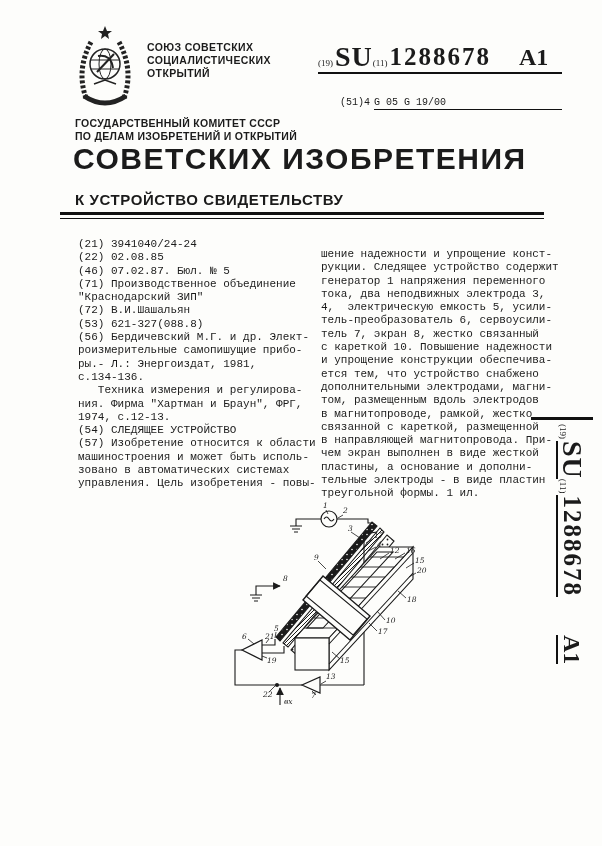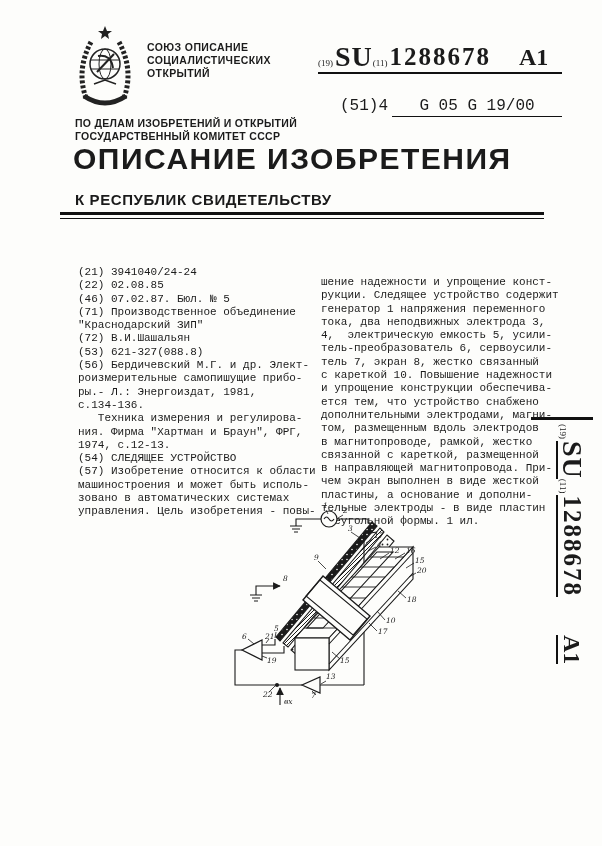--- a/index.html
+++ b/index.html
@@ -15,25 +15,25 @@
   .doc-subtitle{left:75px;top:191px;font-size:15px;font-weight:700;letter-spacing:.6px;}
   .rule-double{left:60px;top:212px;width:484px;height:3px;border-top:3px solid #111;border-bottom:1px solid #111;}
   .corner-mark{left:531px;top:417px;width:62px;height:3px;background:#111;}
 
   .su-header{left:318px;top:44px;width:244px;font-family:"Liberation Serif",serif;}
   .su-line{display:flex;align-items:flex-end;border-bottom:2px solid #111;padding-bottom:2px;}
   .code-small{font-size:9px;font-weight:400;padding:0 2px 2px 0;}
   .su-big{font-size:28px;font-weight:700;letter-spacing:1px;line-height:26px;}
   .pub-num{font-size:25px;font-weight:700;letter-spacing:2px;line-height:26px;}
   .kind{font-size:24px;font-weight:700;margin-left:28px;line-height:26px;}
-  .ipc-line{left:340px;top:97px;width:222px;display:flex;font-family:"Liberation Mono",monospace;font-size:16px;text-align:center;}
+  .ipc-line{left:340px;top:97px;width:222px;display:flex;font-family:"Liberation Mono",monospace;font-size:10px;}
   .ipc-label{padding-right:4px;}
   .ipc-code{border-bottom:1.5px solid #111;flex:1;padding-bottom:1px;}
 
-  .col{font-family:"Liberation Mono",monospace;font-size:11px;line-height:13.3px;white-space:pre;letter-spacing:0;margin-top:28px;}
+  .col{font-family:"Liberation Mono",monospace;font-size:11px;line-height:13.3px;white-space:pre;letter-spacing:0;}
   .col-left{left:78px;top:238px;width:244px;}
   .col-right{left:321px;top:248px;width:238px;}
 
   .side-header{
     left:596px;top:424px;width:282px;height:40px;
     transform:rotate(90deg);transform-origin:0 0;
     font-family:"Liberation Serif",serif;display:flex;align-items:flex-end;
   }
   .side-header .seg{border-bottom:2px solid #111;padding-bottom:1px;}
   .side-header .sp{width:10px;}
@@ -57,47 +57,47 @@
         <ellipse cx="31" cy="42" rx="6" ry="15" stroke-width="1"></ellipse>
         <path d="M17,38 H45 M17,47 H45" stroke-width="1"></path>
         <path d="M23,50 L40,32" stroke-width="2"></path>
         <path d="M24,34 Q37,32 39,46" stroke-width="2"></path>
         <path d="M20,62 L31,58 L42,62" stroke-width="1.5"></path>
       </g>
     </svg>
   </div>
 
   <div class="abs publisher">
-    <div>СОЮЗ ОПИСАНИЕ</div>
+    <div>СОЮЗ СОВЕТСКИХ</div>
     <div>СОЦИАЛИСТИЧЕСКИХ</div>
     <div>ОТКРЫТИЙ</div>
   </div>
 
   <div class="abs su-header">
     <div class="su-line">
       <span class="code-small">(19)</span>
       <span class="su-big">SU</span>
       <span class="code-small">(11)</span>
       <span class="pub-num">1288678</span>
       <span class="kind">A1</span>
     </div>
   </div>
 
   <div class="abs ipc-line">
     <span class="ipc-label">(51)4</span>
     <span class="ipc-code">G 05 G 19/00</span>
   </div>
 
   <div class="abs committee">
+    <div>ГОСУДАРСТВЕННЫЙ КОМИТЕТ СССР</div>
     <div>ПО ДЕЛАМ ИЗОБРЕТЕНИЙ И ОТКРЫТИЙ</div>
-    <div>ГОСУДАРСТВЕННЫЙ КОМИТЕТ СССР</div>
-  </div>
-
-  <div class="abs doc-title">ОПИСАНИЕ ИЗОБРЕТЕНИЯ</div>
-  <div class="abs doc-subtitle">К РЕСПУБЛИК СВИДЕТЕЛЬСТВУ</div>
+  </div>
+
+  <div class="abs doc-title">СОВЕТСКИХ ИЗОБРЕТЕНИЯ</div>
+  <div class="abs doc-subtitle">К УСТРОЙСТВО СВИДЕТЕЛЬСТВУ</div>
   <div class="abs rule-double"></div>
   <div class="abs corner-mark"></div>
 
   <div class="abs col col-left">(21) 3941040/24-24
 (22) 02.08.85
 (46) 07.02.87. Бюл. № 5
 (71) Производственное объединение
 "Краснодарский ЗИП"
 (72) В.И.Шашальян
 (53) 621-327(088.8)

